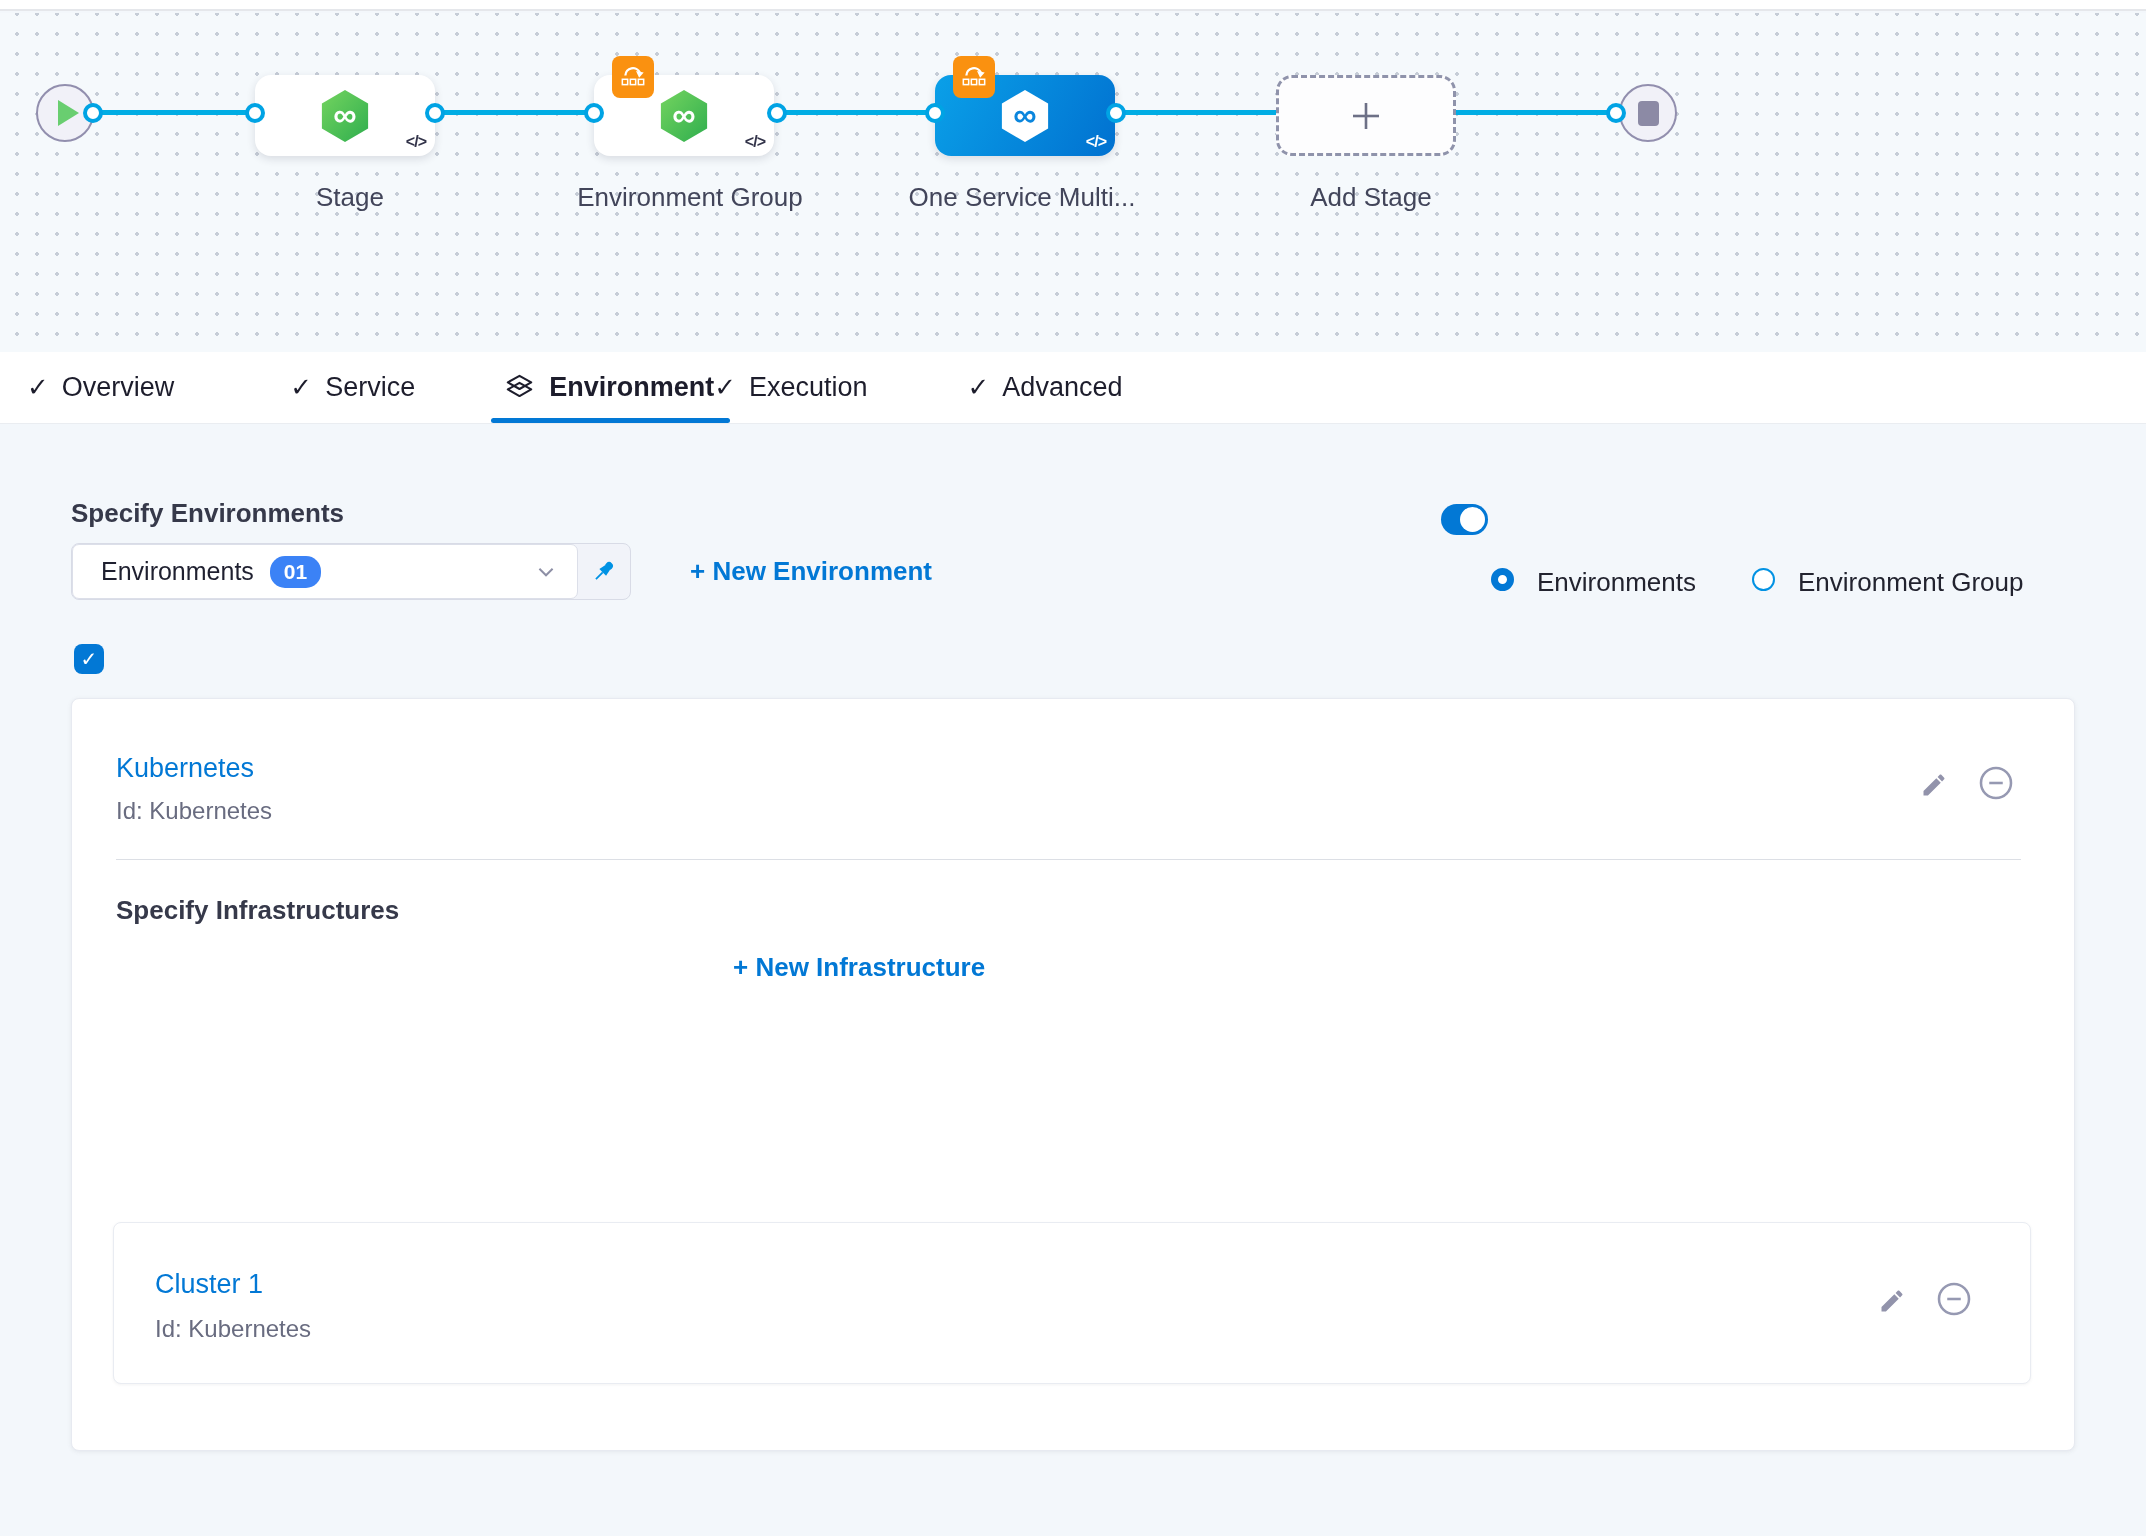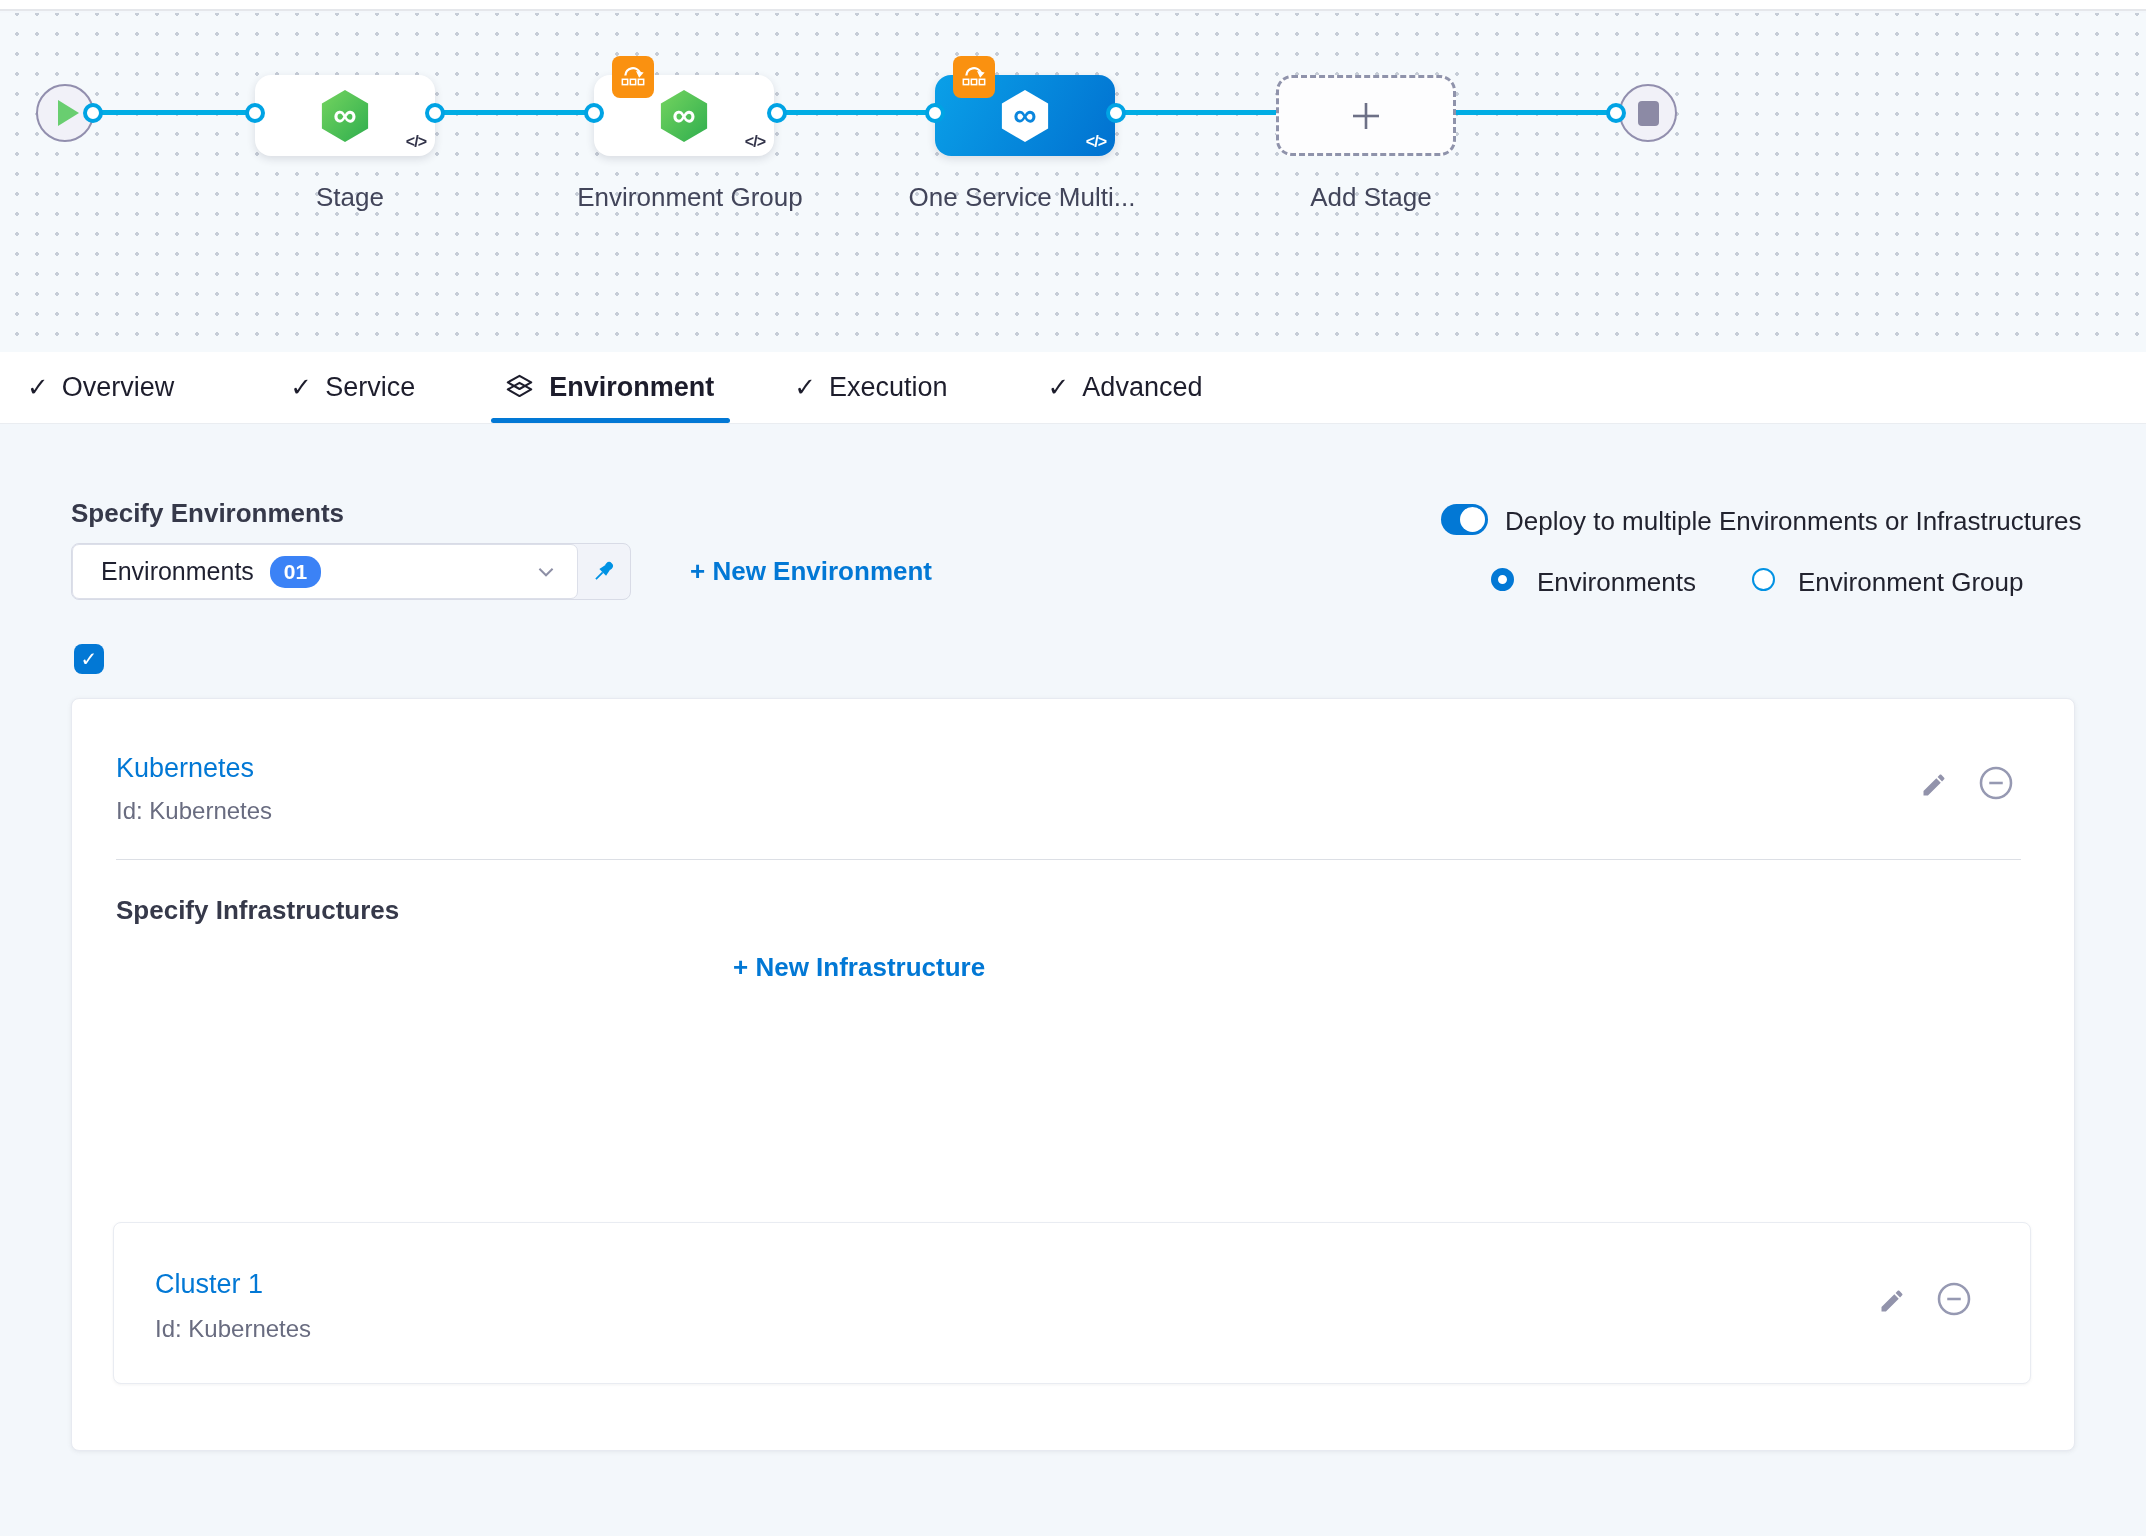--- a/index.html
+++ b/index.html
@@ -26,21 +26,21 @@
   .stage-badge{position:absolute;left:18px;top:-19px;width:42px;height:42px;border-radius:8px;background:#fa9110;display:flex;align-items:center;justify-content:center;}
   .stage-label{position:absolute;top:163px;width:230px;text-align:center;font-size:26px;line-height:42px;color:#42455a;z-index:2;}
   .addstage{position:absolute;left:1276px;top:62px;width:180px;height:81px;border-radius:16px;border:3px dashed #8f93ab;background:#fdfdfe;box-sizing:border-box;display:flex;align-items:center;justify-content:center;cursor:pointer;z-index:2;}
 
   
   .tabbar{position:absolute;left:0;top:352px;width:100%;height:72px;background:#fff;border-bottom:1px solid #eaedf1;box-sizing:border-box;display:flex;align-items:center;padding-left:27px;}
   .tab{display:flex;align-items:center;gap:13px;font-size:27px;color:#1d1d2c;position:relative;height:100%;cursor:pointer;}
   .tab .check{font-size:26px;color:#1d1d2c;}
   .tab.active{font-weight:700;}
   .tab.active::after{content:"";position:absolute;left:-12px;right:-16px;bottom:0;height:5px;background:#0278d5;border-radius:3px;}
-  .t-m1{margin-right:116px;} .t-m2{margin-right:88px;} .t-m3{margin-right:80px;} .t-m4{margin-right:100px;}
+  .t-m1{margin-right:116px;} .t-m2{margin-right:88px;} .t-m3{} .t-m4{margin-right:100px;}
 
   
   .content{position:absolute;left:0;top:424px;right:0;bottom:0;background:#f3f7fb;}
   .abs{position:absolute;}
   .h1{font-size:26px;font-weight:700;color:#36394a;}
   .dd{position:absolute;background:#f1f3f9;border:1px solid #d8dbe6;border-radius:8px;box-sizing:border-box;cursor:pointer;}
   .dd-field{position:absolute;left:0;top:0;bottom:0;background:#fff;border:1px solid #dcdfe9;border-radius:7px;display:flex;align-items:center;padding-left:28px;box-sizing:border-box;}
   .dd-value{font-size:25px;font-weight:500;color:#1f2030;}
   .pill{margin-left:16px;background:#3b82f6;color:#fff;font-size:21px;font-weight:700;padding:4px 14px;border-radius:15px;}
   .chev{position:absolute;right:22px;top:50%;transform:translateY(-50%);display:flex;}
@@ -203,21 +203,20 @@
             <rect x="11.2" y="13" width="1.6" height="8.5"></rect>
           </g>
         </svg>
       </div>
     </div>
     <div class="abs link" style="left:690px;top:132px;">+ New Environment</div>
 
     <div class="toggle" style="left:1441px;top:80px;">
       <div class="toggle-knob"></div>
     </div>
-    <div class="abs lbl" style="left:1505px;top:82px;">Deploy to multiple Environments or Infrastructures</div>
 
     <div class="radio on" style="left:1491px;top:144px;"></div>
     <div class="abs lbl" style="left:1537px;top:143px;">Environments</div>
     <div class="radio off" style="left:1752px;top:144px;"></div>
     <div class="abs lbl" style="left:1798px;top:143px;">Environment Group</div>
 
     <div class="checkbox" style="left:74px;top:220px;">
       <span>✓</span>
     </div>
 

